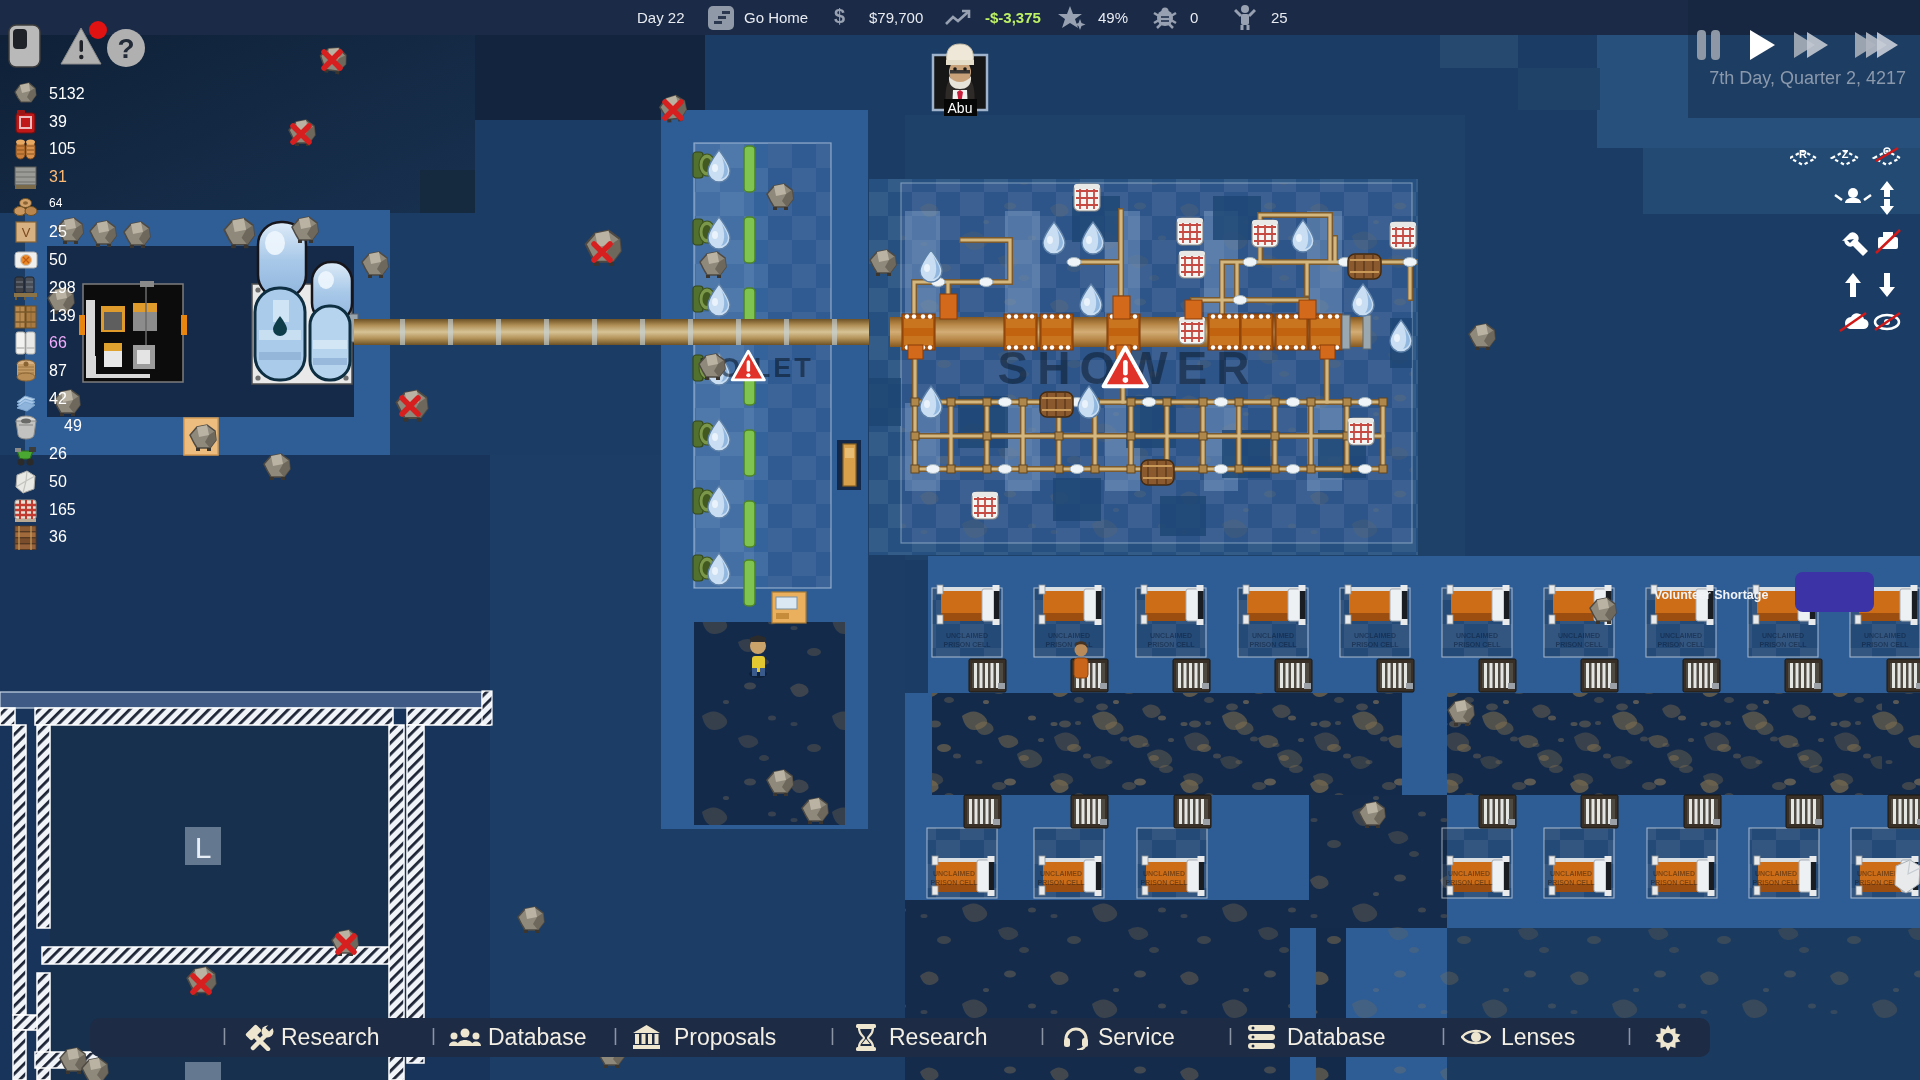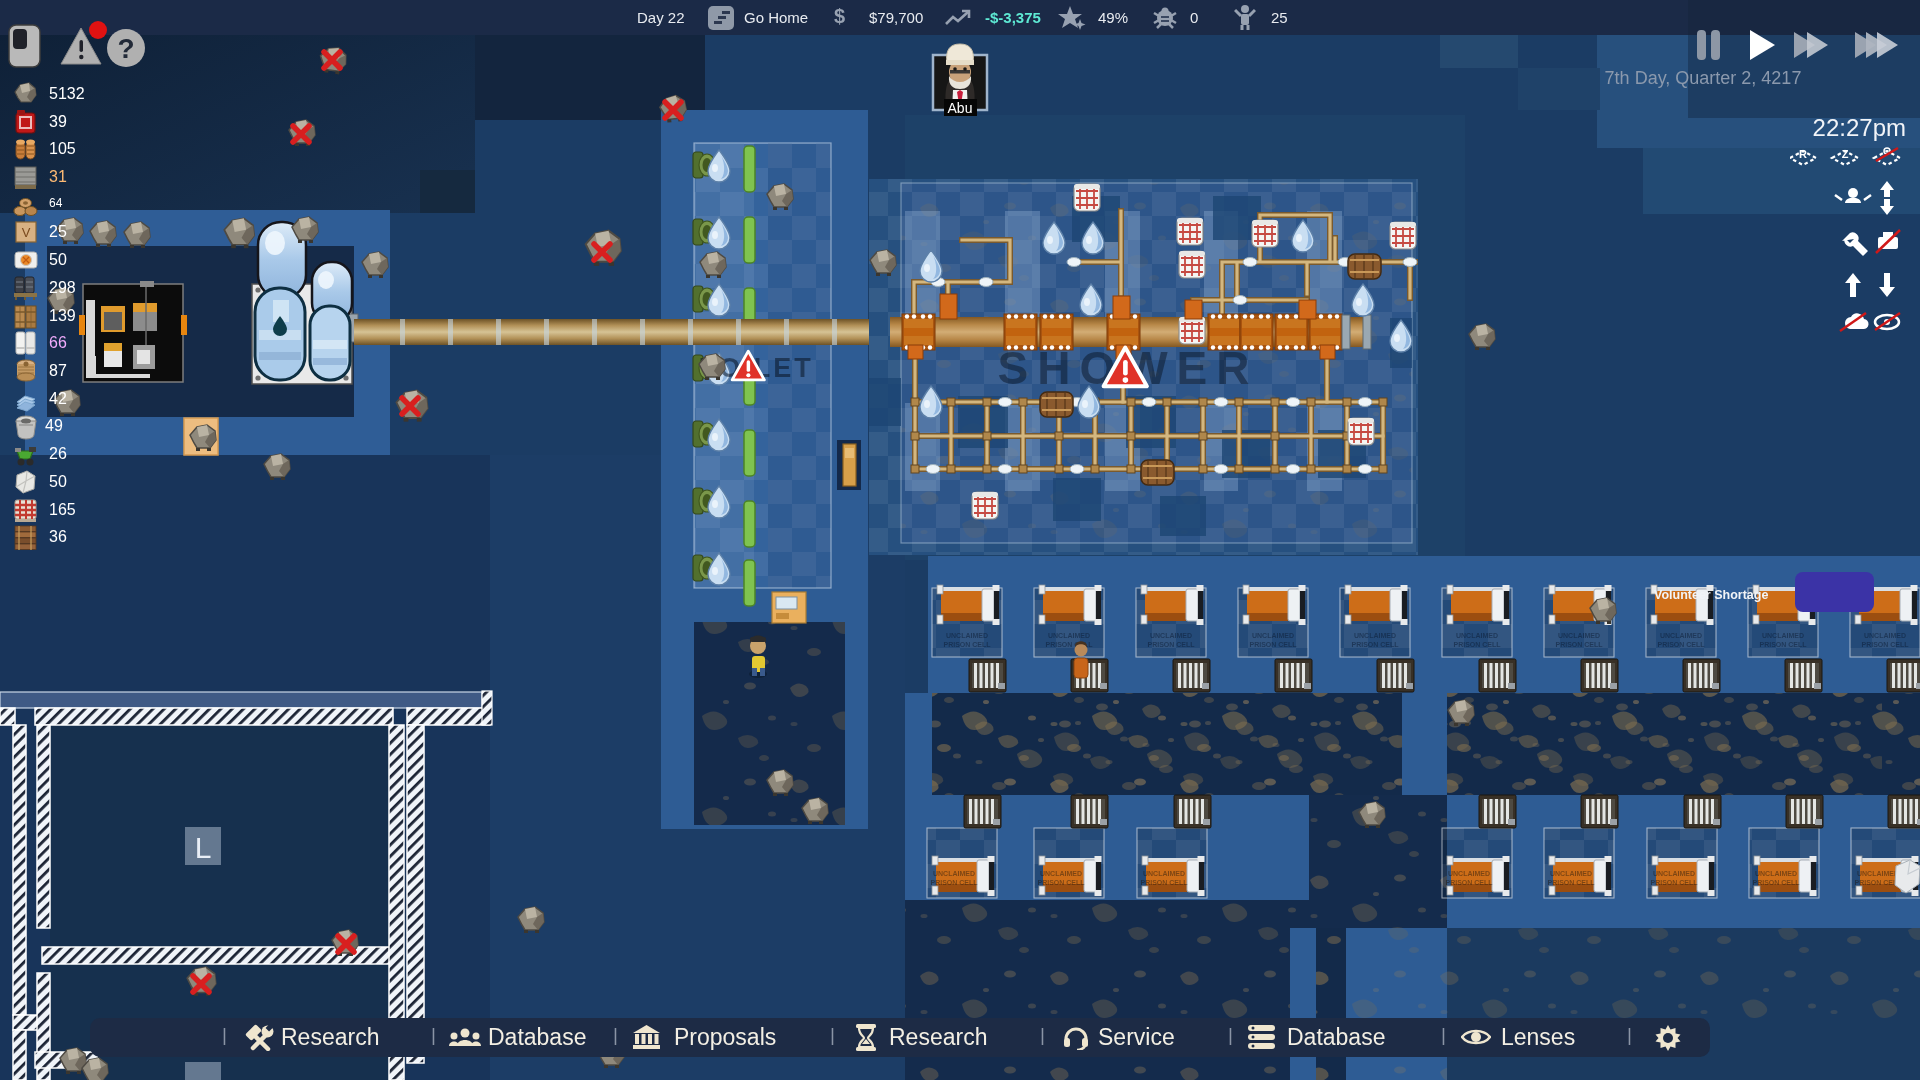--- a/index.html
+++ b/index.html
@@ -899,21 +899,21 @@
 
 <div class="abs" style="left:834px;top:5px;color:#97a1b1;font-size:20px;font-weight:bold">$</div>
 
 <div class="abs" style="left:869px;top:9px;color:#e8ebf0;font-size:15px">$79,700</div>
 
 <svg class="abs" style="left:944px;top:8px" width="28" height="20">
       <path d="M2,16 L9,9 L14,13 L24,4" stroke="#97a1b1" stroke-width="2.6" fill="none"></path>
       <path d="M18,3 L25,3 L25,10" stroke="#97a1b1" stroke-width="2.6" fill="none"></path>
     </svg>
 
-<div class="abs" style="left:985px;top:9px;color:#5eead4;font-size:15px;font-weight:bold">-$-3,375</div>
+<div class="abs" style="left:985px;top:9px;color:#bef264;font-size:15px;font-weight:bold">-$-3,375</div>
 
 <svg class="abs" style="left:1056px;top:5px" width="32" height="26">
       <path d="M14,1 L17,9 L26,9 L19,14 L22,23 L14,18 L6,23 L9,14 L2,9 L11,9 Z" fill="#97a1b1"></path>
       <path d="M24,14 l1.5,4 l4,1.5 l-4,1.5 l-1.5,4 l-1.5,-4 l-4,-1.5 l4,-1.5 Z" fill="#97a1b1"></path>
     </svg>
 
 <div class="abs" style="left:1098px;top:9px;color:#e8ebf0;font-size:15px">49%</div>
 
 <svg class="abs" style="left:1152px;top:6px" width="26" height="23">
       <circle cx="13" cy="12" r="8" fill="#97a1b1"></circle>
@@ -1036,21 +1036,21 @@
       <path d="M4,22 L12,16 L22,19 L14,25 Z" fill="#8fb4dc" stroke="#7fa8d0" stroke-width="1"></path>
     </svg>
 <div class="abs" style="left:49px;top:390px;color:#fff;font-size:16px">42</div>
 
 <svg class="abs" style="left:13px;top:413px" width="26" height="28" viewBox="0 0 26 28">
       <ellipse cx="13" cy="8" rx="10" ry="5" fill="#d8d8d6" stroke="#8a8a88" stroke-width="1"></ellipse>
       <path d="M3,8 L5,22 a8,4 0 0 0 16,0 L23,8 Z" fill="#c2c2c0" stroke="#8a8a88" stroke-width="1"></path>
       <ellipse cx="13" cy="8" rx="5" ry="2.5" fill="#6a6a68"></ellipse>
       <path d="M6,12 h14" stroke="#9a9a98" stroke-width="1.5"></path>
     </svg>
-<div class="abs" style="left:45px;top:417px;color:#fff;font-size:16px">49</div>
+<div class="abs" style="left:64px;top:417px;color:#fff;font-size:16px">49</div>
 
 <svg class="abs" style="left:13px;top:441px" width="26" height="28" viewBox="0 0 26 28">
       <path d="M4,10 L20,10 L17,18 L7,18 Z" fill="#4aa832" stroke="#2c6a1a" stroke-width="1.2"></path>
       <circle cx="8" cy="21" r="3.5" fill="#2a2a2a"></circle>
       <circle cx="17" cy="21" r="3.5" fill="#2a2a2a"></circle>
       <rect x="2" y="7" width="6" height="4" fill="#8a8a88"></rect>
       <rect x="16" y="6" width="7" height="5" fill="#3c3c3a"></rect>
     </svg>
 <div class="abs" style="left:49px;top:445px;color:#fff;font-size:16px">26</div>
 
@@ -1081,24 +1081,23 @@
  <rect x="2" y="2" width="9" height="30" rx="4" fill="#8d97a5"></rect>
       <rect x="16" y="2" width="9" height="30" rx="4" fill="#8d97a5"></rect>
  <path d="M55,2 L55,32 L80,17 Z" fill="#ffffff"></path>
  <path d="M99,4 L99,30 L120,17 Z" fill="#9aa3b0"></path>
       <path d="M112,4 L112,30 L133,17 Z" fill="#c3c9d2" opacity="0.9"></path>
  <path d="M160,4 L160,30 L181,17 Z" fill="#9aa3b0"></path>
       <path d="M171,4 L171,30 L192,17 Z" fill="#aeb5c0" opacity="0.95"></path>
       <path d="M182,4 L182,30 L203,17 Z" fill="#c9ced8" opacity="0.9"></path>
 </svg>
 
-<div class="abs" style="left:1500px;top:68px;width:406px;text-align:center;color:#8b99ad;font-size:18px">7th Day, Quarter 2, 4217</div>
-
-
-<div class="abs" style="left:1500px;top:114px;width:406px;text-align:right;color:#f2f4f8;font-size:24px">22:27pm</div>
+<div class="abs" style="left:1500px;top:68px;width:406px;text-align:right;color:#8b99ad;font-size:18px">7th Day, Quarter 2, 4217</div>
+
+
 
 <svg class="abs" style="left:1790px;top:145px" width="126" height="190">
  <g fill="none" stroke="#ffffff" stroke-width="2.2" stroke-dasharray="3.5 3">
   <path d="M0,13 L13,6 L26,13 L13,20 Z"></path>
   <path d="M42,13 L55,6 L68,13 L55,20 Z"></path>
   <path d="M84,13 L97,6 L110,13 L97,20 Z"></path>
  </g>
  <text x="13" y="13" font-size="11" font-weight="bold" fill="#fff" text-anchor="middle" font-family="Liberation Sans,sans-serif">R</text>
  <text x="55" y="13" font-size="11" font-weight="bold" fill="#fff" text-anchor="middle" font-family="Liberation Sans,sans-serif">Z</text>
  <circle cx="97" cy="6" r="3" fill="none" stroke="#fff" stroke-width="1.5"></circle>

